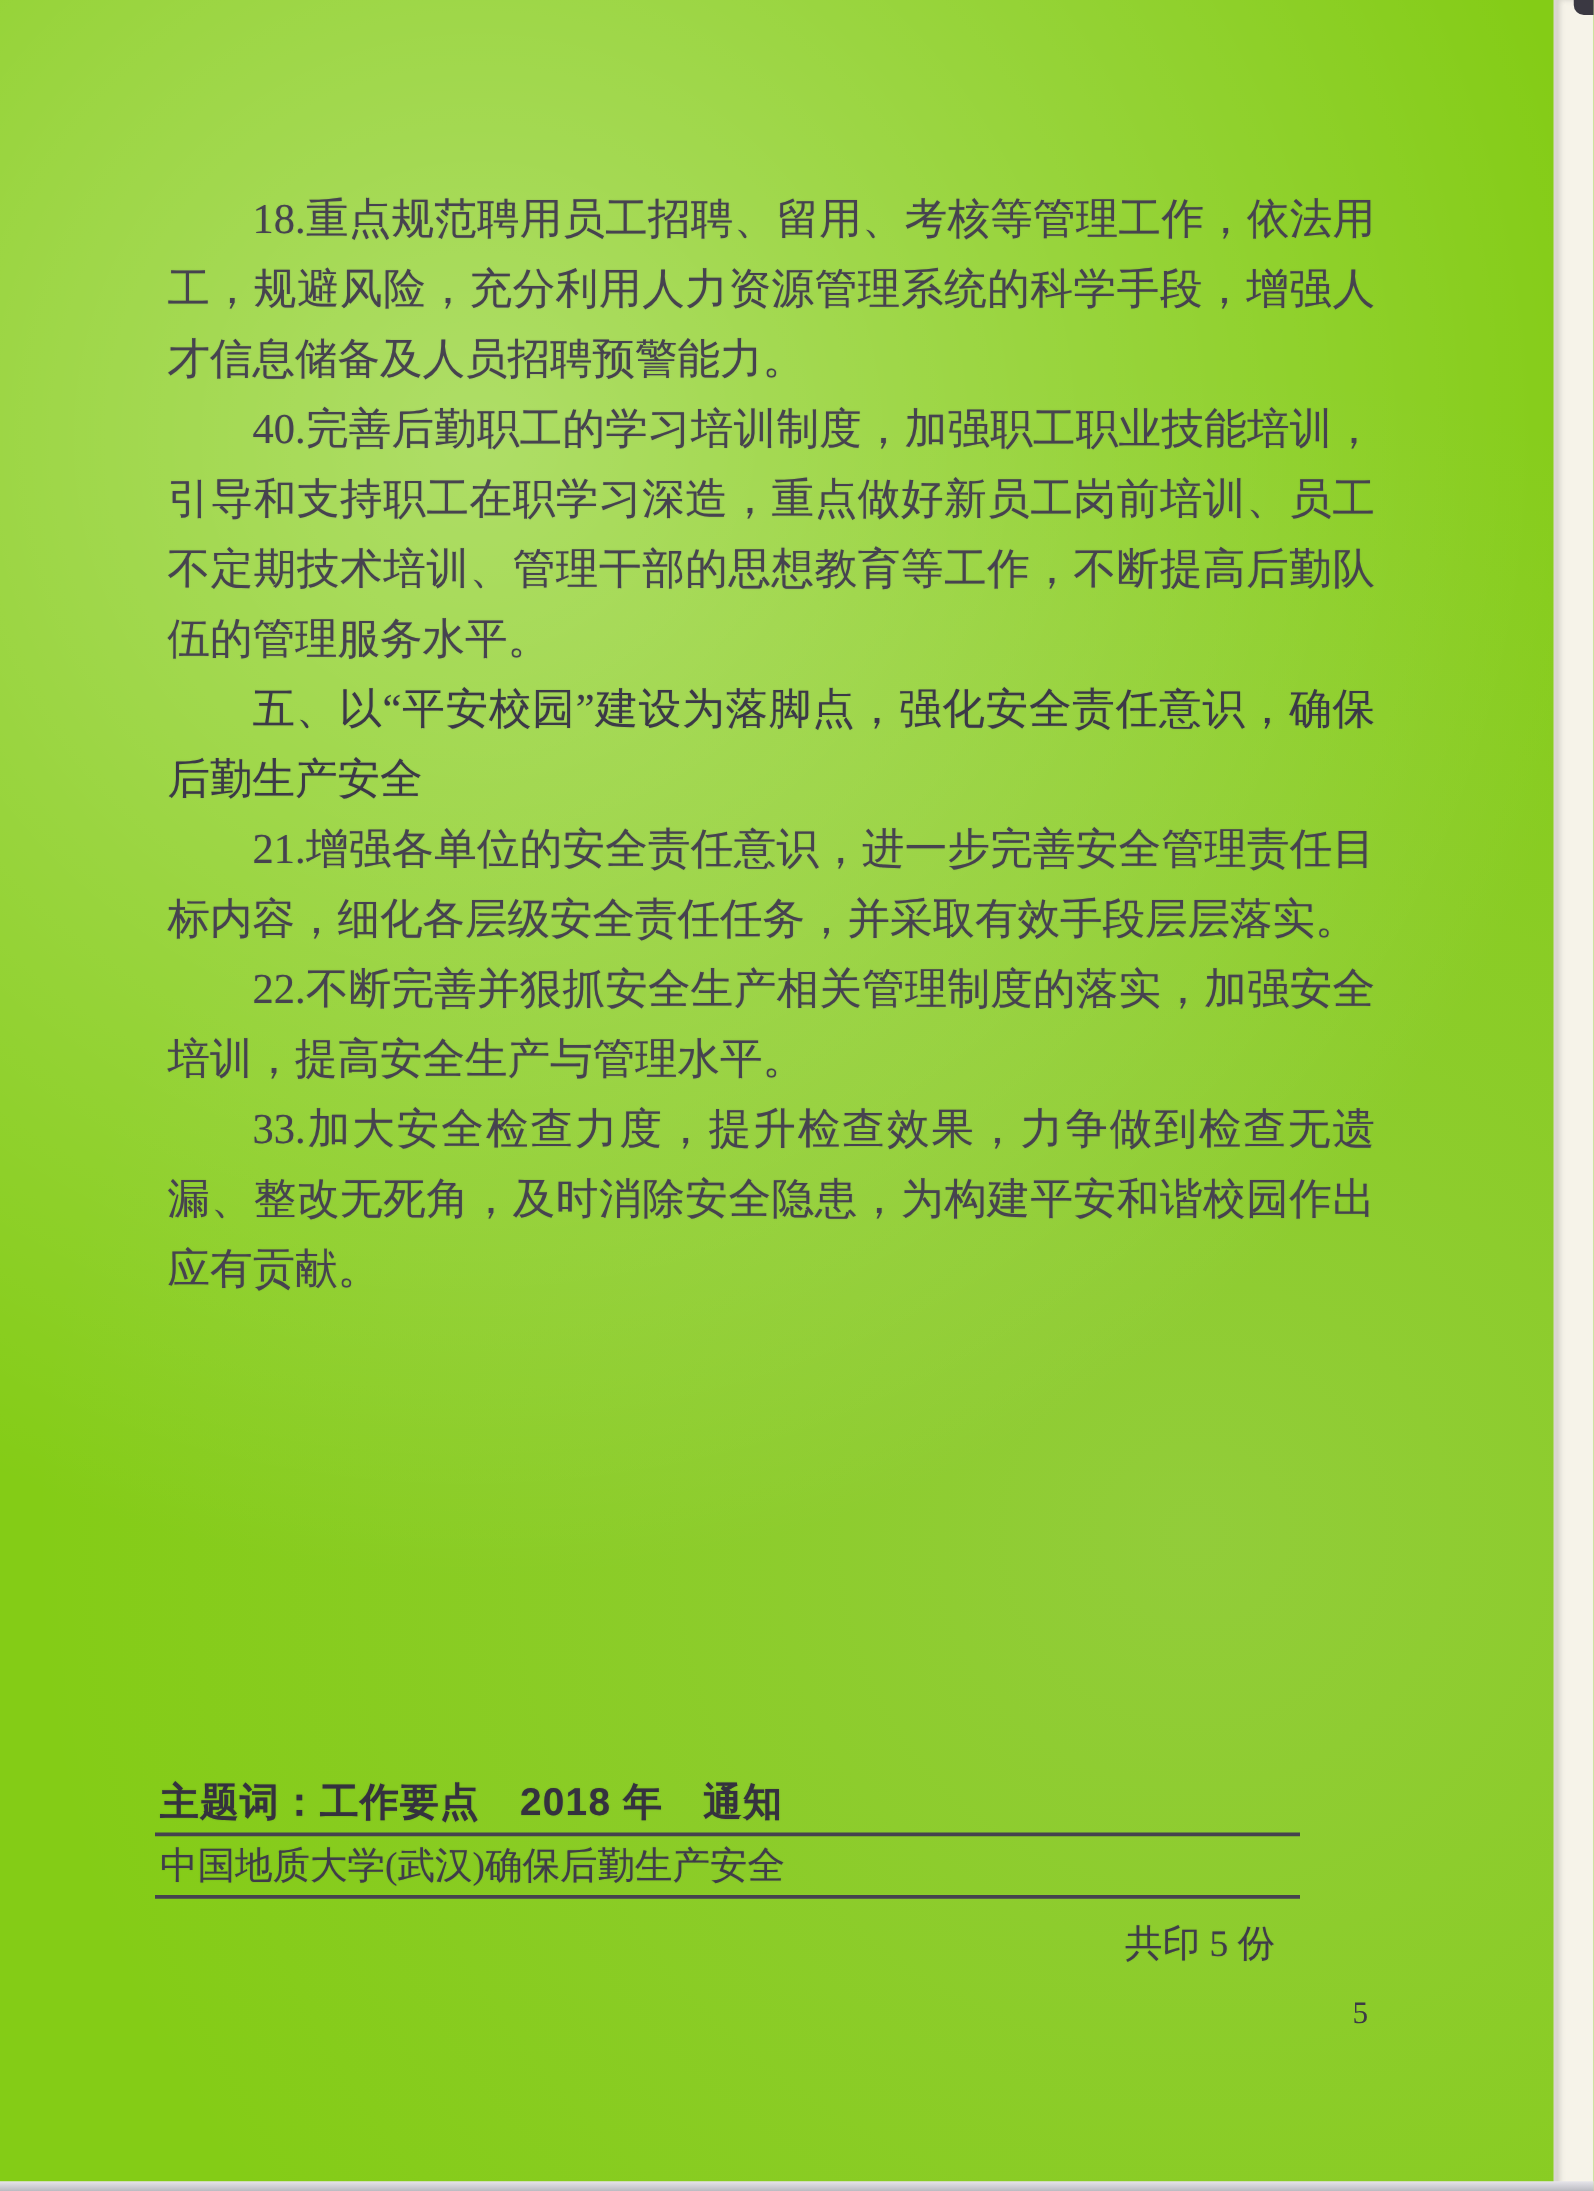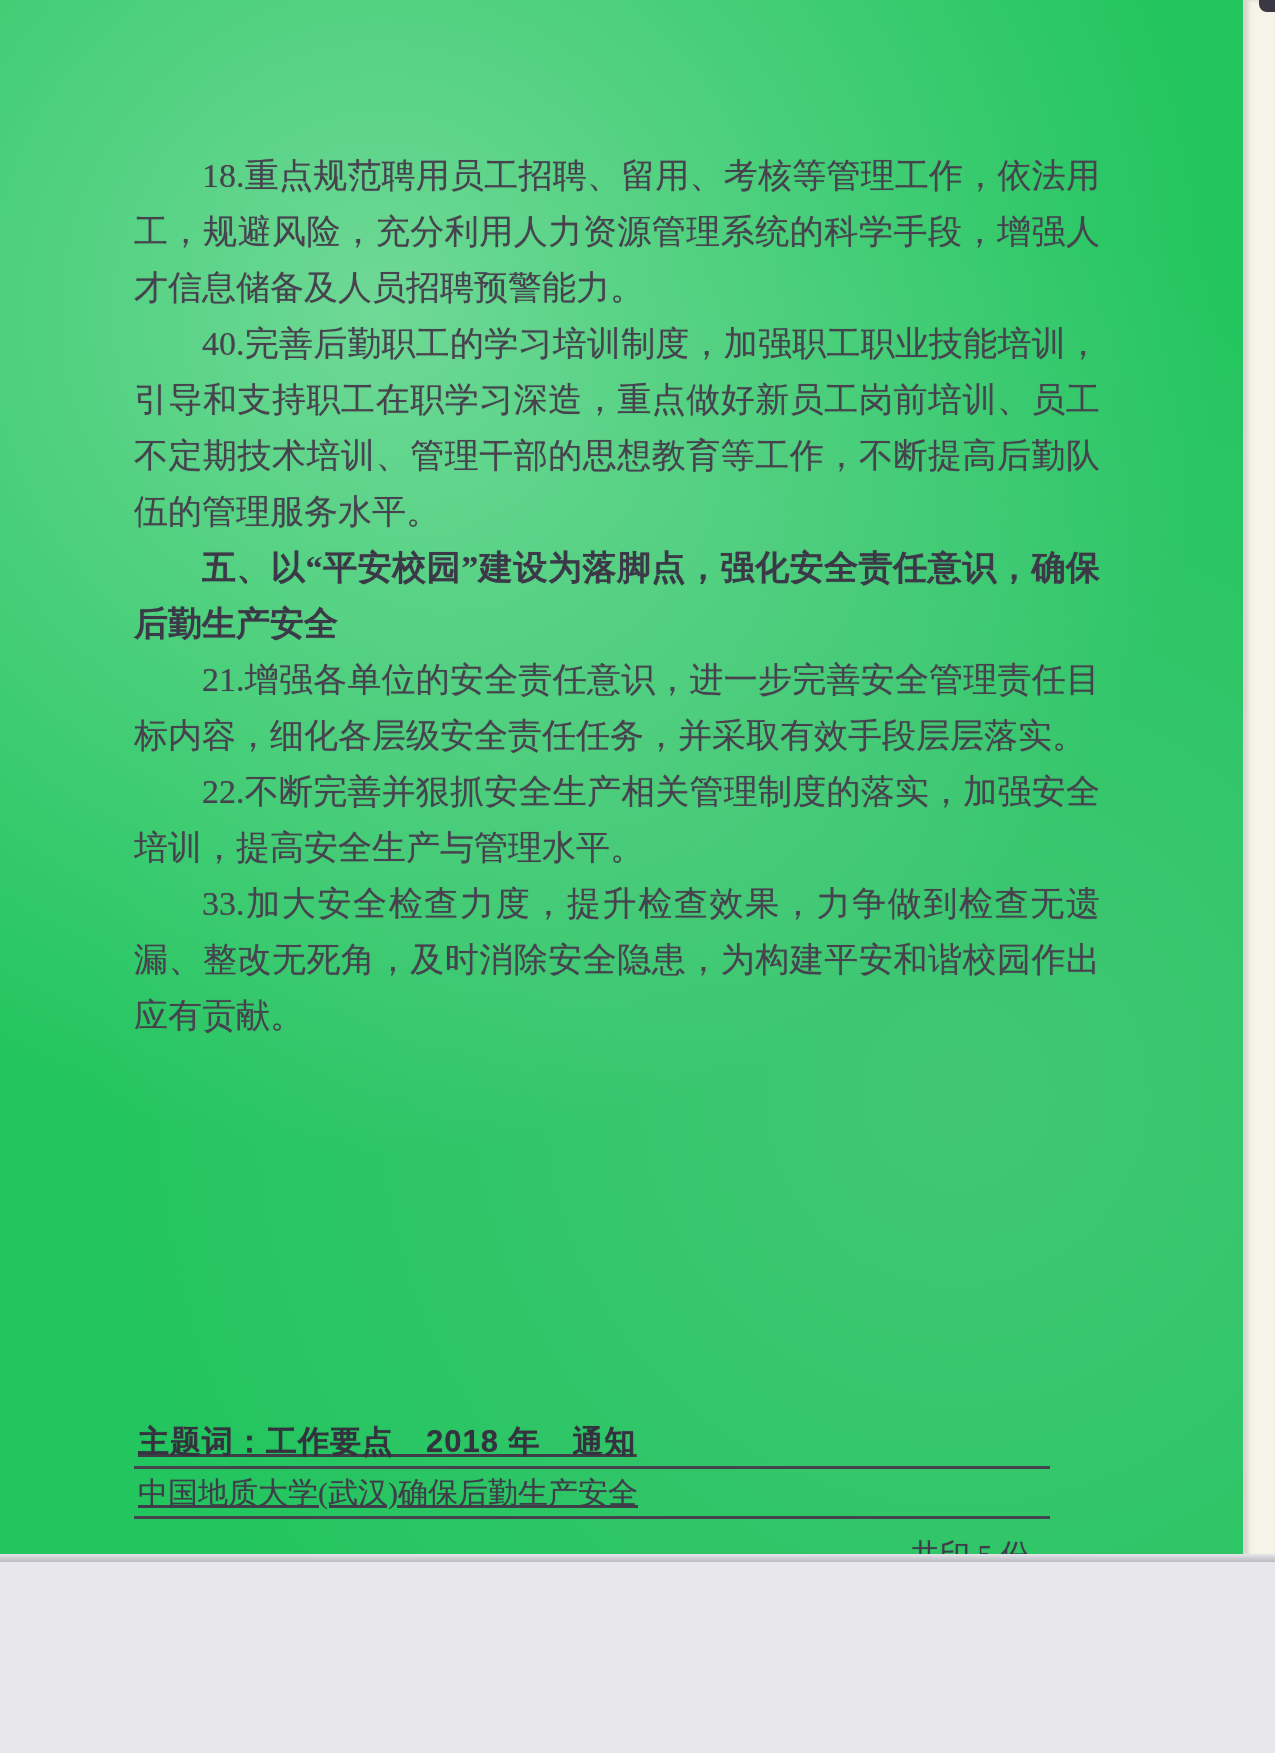--- a/index.html
+++ b/index.html
@@ -1,22 +1,22 @@
 <!DOCTYPE html>
 <html><head>
 <meta charset="utf-8">
 <style>
   html,body { margin:0; padding:0; }
   body { background:#e8e7ec; }
 
   .page {
     position: relative;
     width: 1275px;
-    height: 1562px;
-    background: #22c55e;
+    height: 1753px;
+    background: #84cc16;
     overflow: hidden;
     font-family: "Liberation Serif", "DejaVu Serif", serif;
     color: #46434f;
   }
 
   
   .page::before {
     content: "";
     position: absolute; inset: 0;
     background:
@@ -56,31 +56,30 @@
     font-size: 34px;
     line-height: 56px;
     text-align: justify;
     text-shadow: 0 0 1px rgba(70,67,80,0.40);
   }
   .doc-body p {
     margin: 0;
     text-indent: 68px;
   }
   .doc-body p.heading {
-    font-weight: bold;
+    font-weight: normal;
     color: #3b3947;
   }
 
   .doc-footer {
     position: absolute;
-    left: 134px;
+    left: 124px;
     top: 1425px;
     width: 916px;
     color: #3f3d49;
-    text-decoration: underline;
   }
   .subject-line {
     font-family: "Liberation Sans", "DejaVu Sans", sans-serif;
     font-weight: bold;
     font-size: 31px;
     line-height: 34px;
     letter-spacing: 1px;
     color: #34323e;
     white-space: pre;
     margin: 0 0 7px 4px;

